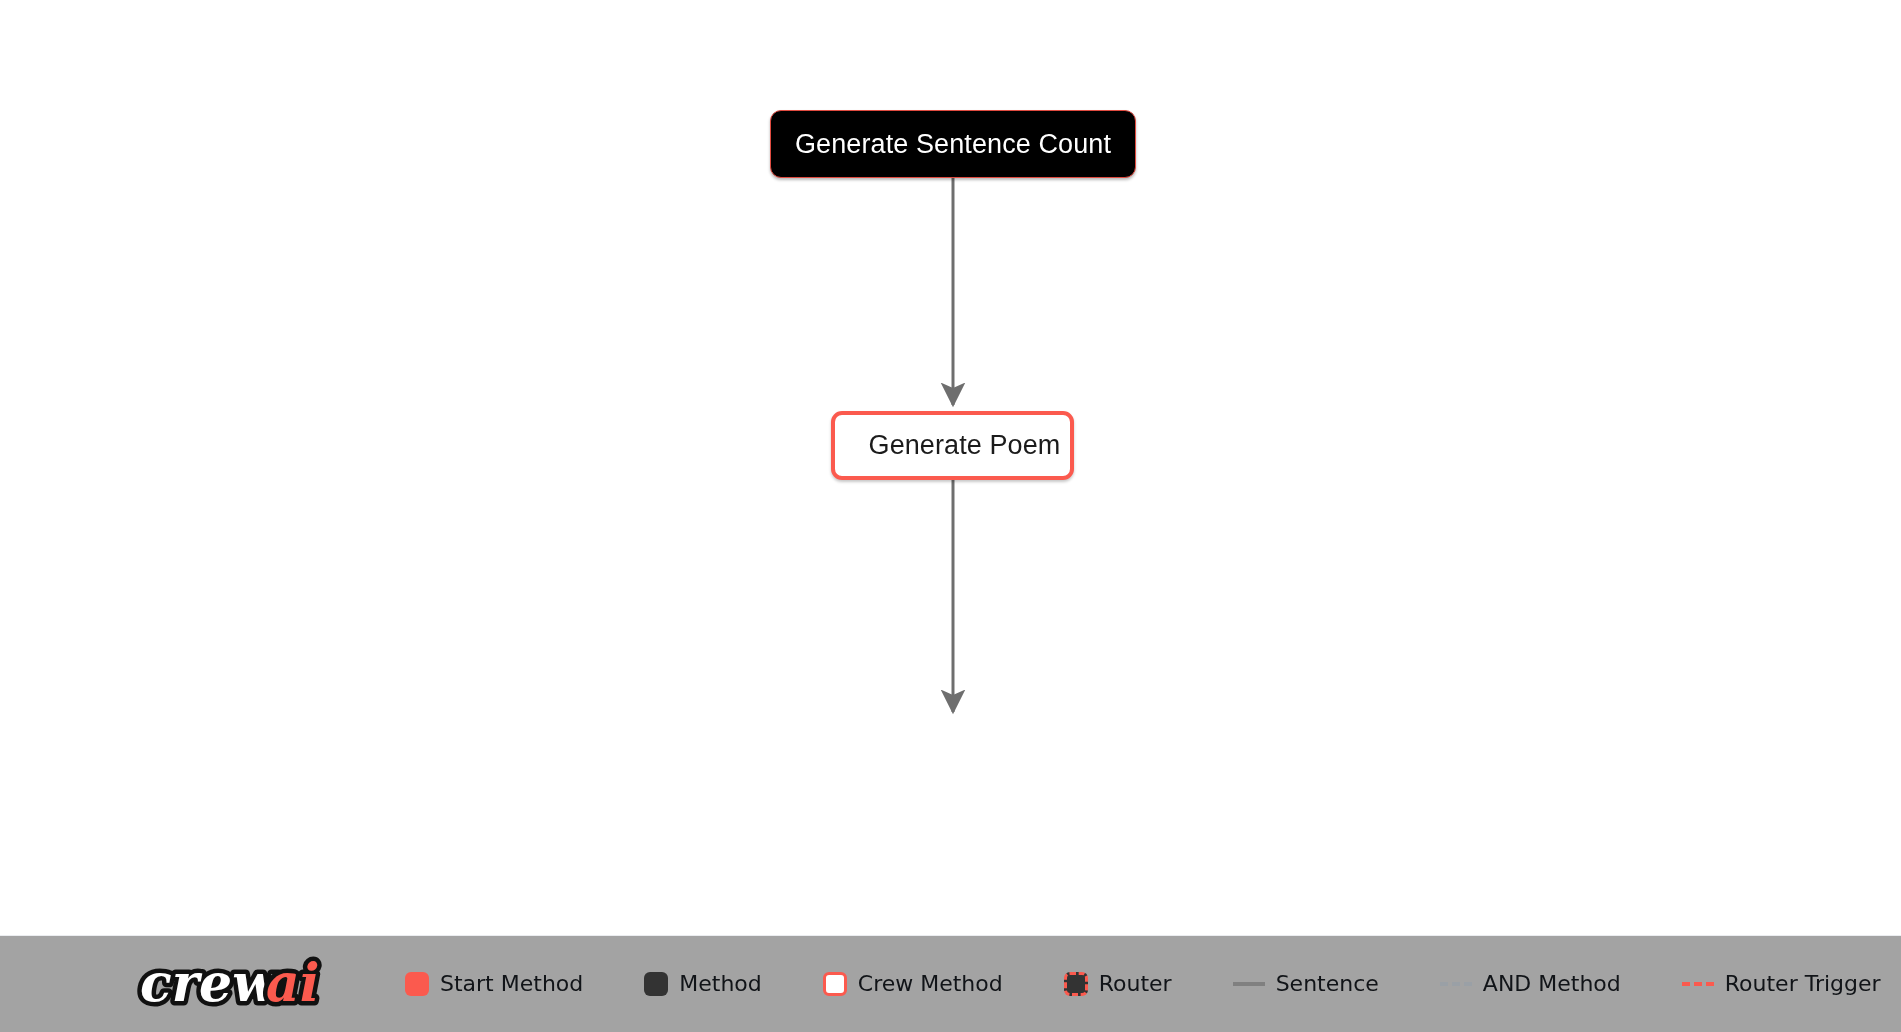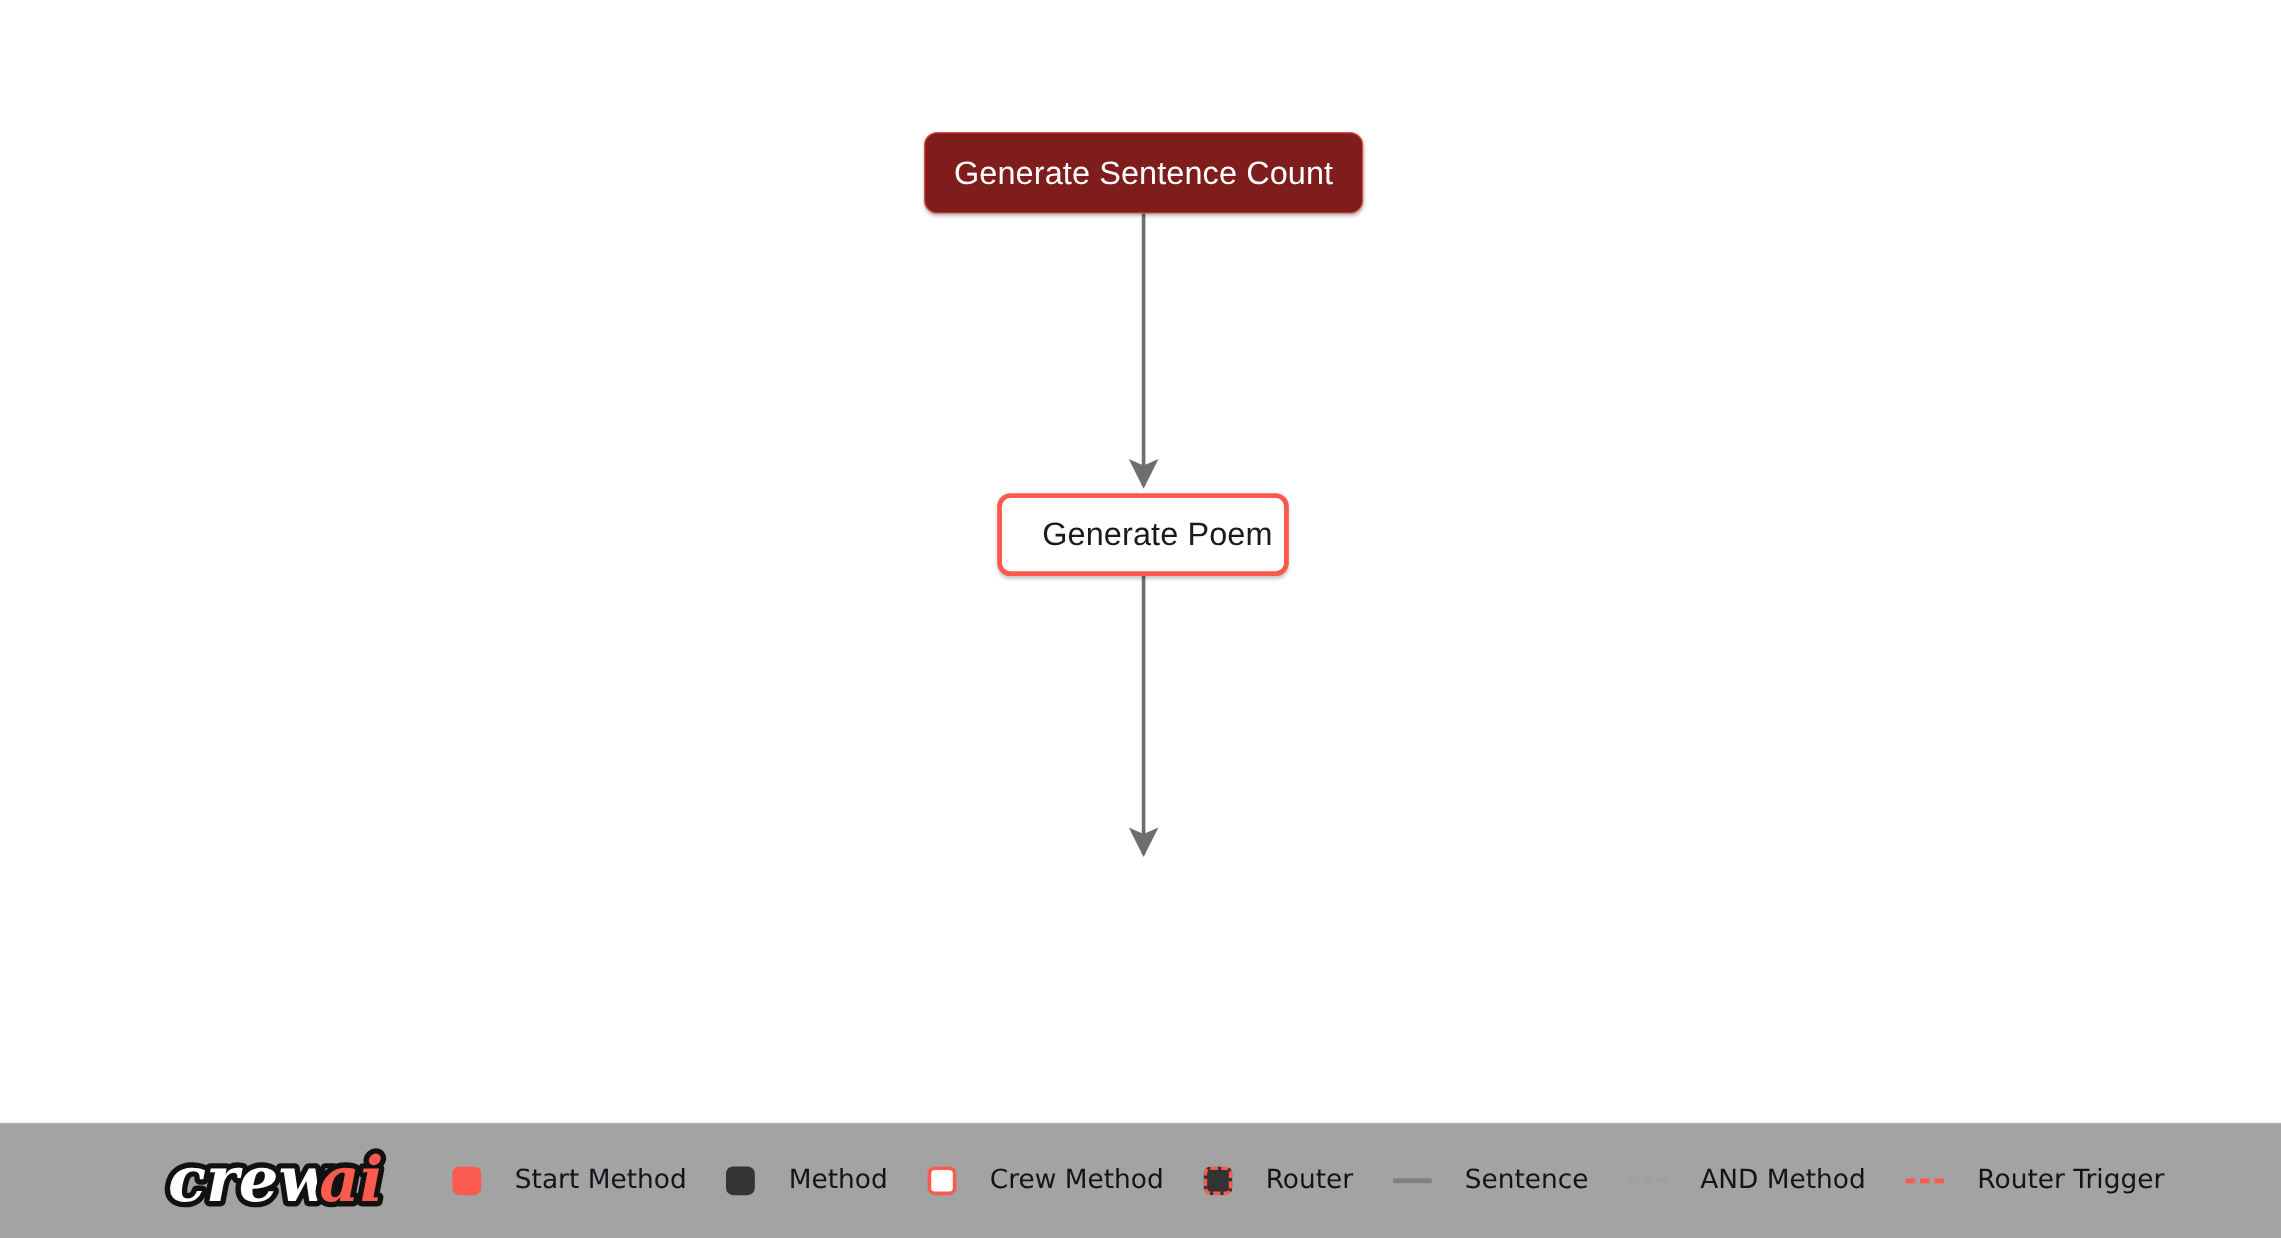--- a/index.html
+++ b/index.html
@@ -49,21 +49,21 @@
     white-space: nowrap;
     border-radius: 11px;
     font-size: 27px;
     line-height: 1;
     letter-spacing: 0.1px;
     cursor: pointer;
     user-select: none;
   }
 
   .node-start {
-    background: #7f1d1d;
+    background: #000000;
     color: #ffffff;
     border: 1px solid #e04b40;
     box-shadow: 0 2px 3px rgba(0,0,0,0.28);
   }
 
   .node-crew {
     background: #ffffff;
     color: #1b1b1b;
     border: 4px solid #fb5a4e;
     box-shadow: 0 2px 3px rgba(0,0,0,0.22);
@@ -103,22 +103,23 @@
 
   .legend-items {
     display: flex;
     align-items: center;
     gap: 33px;
   }
 
   .legend-item {
     display: flex;
     align-items: center;
-    gap: 28px;
+    gap: 11px;
     cursor: default;
+    margin-left: 28px;
   }
 
   .legend-label {
     font-size: 22px;
     color: #111418;
     line-height: 1;
     white-space: nowrap;
     font-family: "DejaVu Sans", "Liberation Sans", sans-serif;
   }
 

